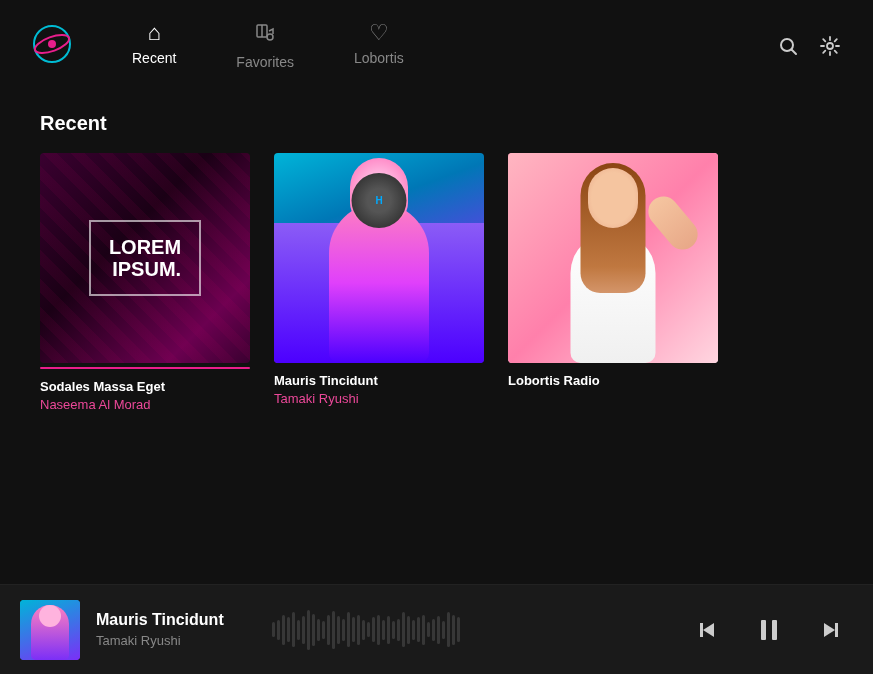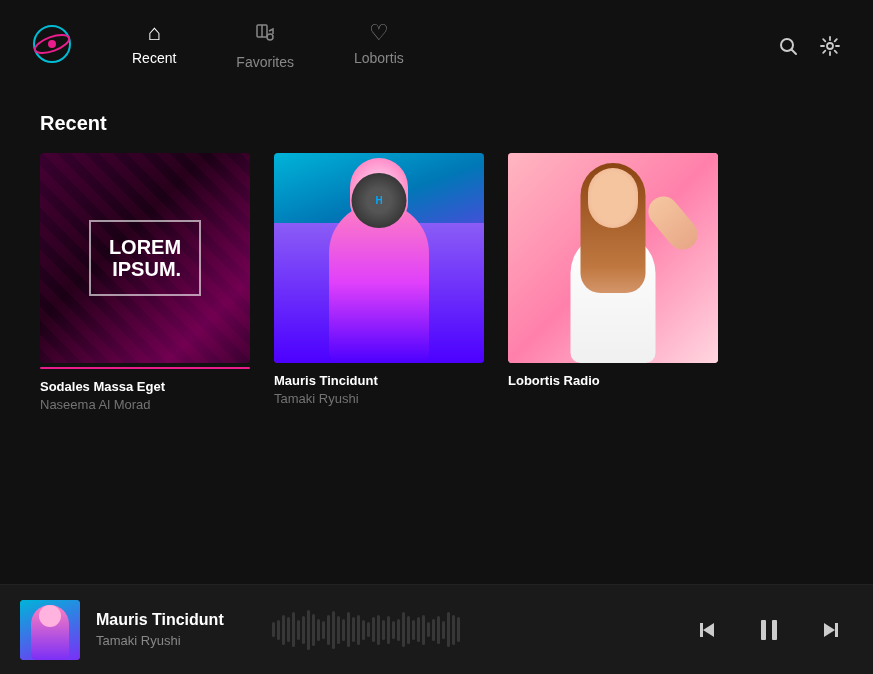--- a/index.html
+++ b/index.html
@@ -103,21 +103,21 @@
       font-size: 13px;
       font-weight: 600;
       color: #fff;
       margin-top: 10px;
       white-space: nowrap;
       overflow: hidden;
       text-overflow: ellipsis;
     }
     .card-subtitle {
       font-size: 13px;
-      color: #737373;
+      color: #ec4899;
       margin-top: 3px;
       white-space: nowrap;
       overflow: hidden;
       text-overflow: ellipsis;
     }
 
     
     .art-lorem {
       width: 100%;
       height: 100%;

